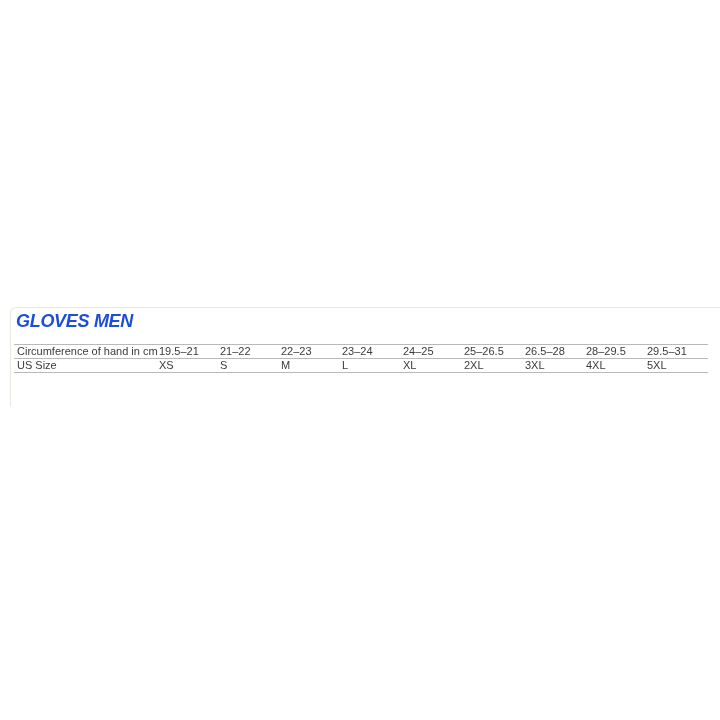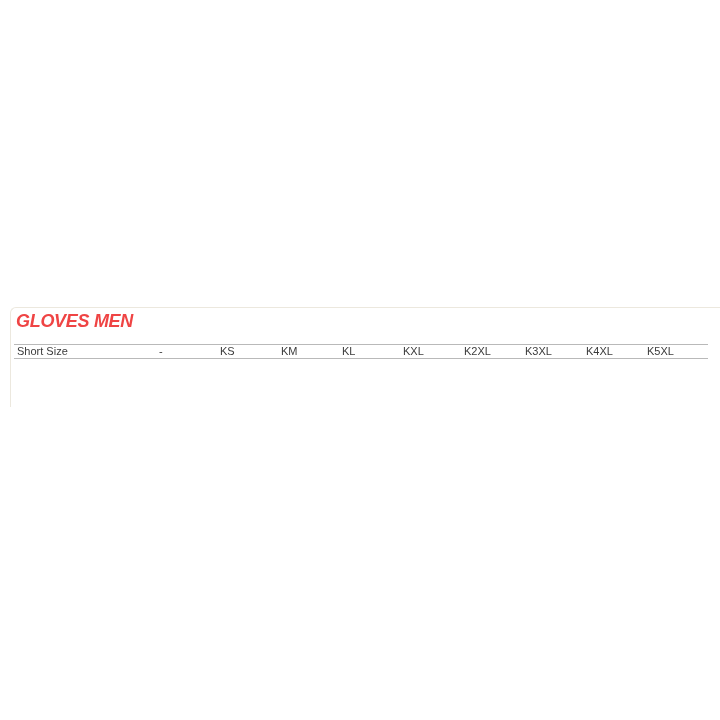--- a/index.html
+++ b/index.html
@@ -27,21 +27,21 @@
   }
   .section-title {
     position: absolute;
     left: 16px;
     top: 312px;
     font-size: 18px;
     line-height: 19px;
     font-style: italic;
     font-weight: 900;
     letter-spacing: -0.3px;
-    color: #ef4444;
+    color: #1d4ed8;
     white-space: nowrap;
   }
   table.size-table {
     position: absolute;
     left: 14px;
     top: 344px;
     width: 694px;
     border-collapse: collapse;
     table-layout: fixed;
     font-size: 11px;
@@ -81,25 +81,37 @@
       <col class="data-col">
     <col class="data-col">
       <col class="data-col">
       <col class="data-col">
     <col class="data-col">
       <col class="data-col">
       <col class="data-col">
   </colgroup>
   <tbody>
     <tr>
-      <td class="row-label">Short Size</td>
-      <td>-</td>
-      <td>KS</td>
-      <td>KM</td>
-      <td>KL</td>
-      <td>KXL</td>
-      <td>K2XL</td>
-      <td>K3XL</td>
-      <td>K4XL</td>
-      <td>K5XL</td>
+      <td class="row-label">Circumference of hand in cm</td>
+      <td>19.5–21</td>
+      <td>21–22</td>
+      <td>22–23</td>
+      <td>23–24</td>
+      <td>24–25</td>
+      <td>25–26.5</td>
+      <td>26.5–28</td>
+      <td>28–29.5</td>
+      <td>29.5–31</td>
+    </tr>
+    <tr>
+      <td class="row-label">US Size</td>
+      <td>XS</td>
+      <td>S</td>
+      <td>M</td>
+      <td>L</td>
+      <td>XL</td>
+      <td>2XL</td>
+      <td>3XL</td>
+      <td>4XL</td>
+      <td>5XL</td>
     </tr>
   </tbody>
 </table>
 
 </body></html>

